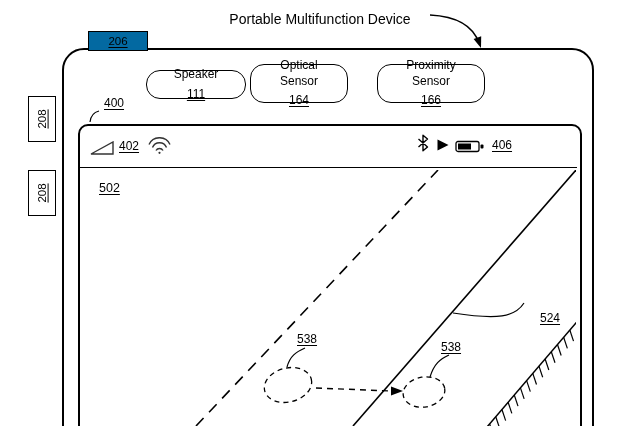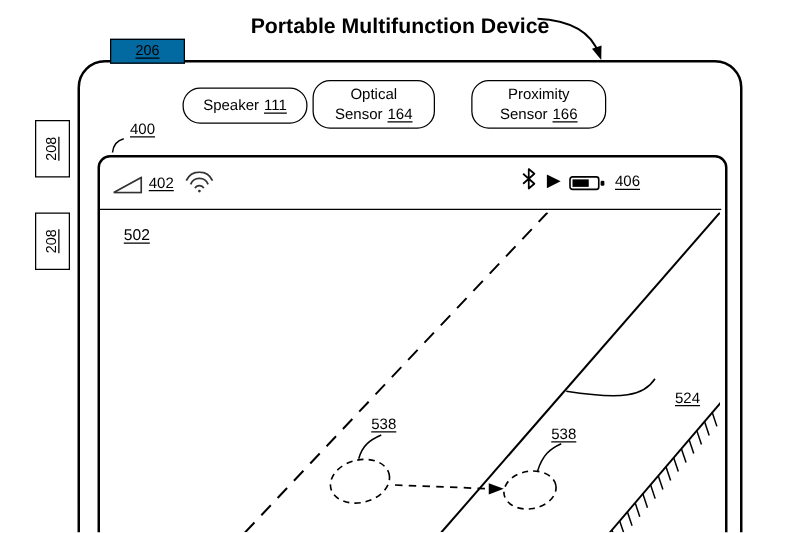--- a/index.html
+++ b/index.html
@@ -5,21 +5,21 @@
   html,body { margin:0; padding:0; background:#fff; }
   .canvas {
     position:relative; width:640px; height:426px; overflow:hidden;
     background:#ffffff; color:#000;
     font-family:"Liberation Sans", sans-serif;
   }
   .u { text-decoration:underline; text-underline-offset:2px; }
   .label { position:absolute; font-size:12px; white-space:nowrap; }
 
   .title-block { position:absolute; left:190px; top:11px; width:260px; text-align:center; line-height:1.15; }
-  .title-line  { font-size:17px; font-weight:bold; }
+  .title-line  { font-size:14px; font-weight:normal; }
   .title-ref   { font-size:13px; font-weight:bold; margin-top:1px; }
 
   .device {
     position:absolute; left:62px; top:48px; width:528px; height:400px;
     border:2.5px solid #000; border-radius:22px; background:#fff;
   }
   .screen {
     position:absolute; left:78px; top:124px; width:500px; height:330px;
     border:2px solid #000; border-radius:10px; background:#fff;
   }
@@ -36,24 +36,24 @@
     display:flex; align-items:center; justify-content:center;
   }
   .box208.a { top:96px; } .box208.b { top:170px; }
   .rot { transform:rotate(-90deg); font-size:11.5px; }
 
   .pill {
     position:absolute; border:1.5px solid #000; border-radius:14px; background:#fff;
     display:flex; flex-direction:column; align-items:center; justify-content:center;
     font-size:12px; line-height:1.3; text-align:center;
   }
-  .pill.speaker   { left:146px; top:70px; width:98px;  height:27px; flex-direction:row; gap:4px; }
+  .pill.speaker   { left:146px; top:70px; width:98px;  height:27px; flex-direction:column; gap:4px; }
   .pill.optical   { left:250px; top:64px; width:96px;  height:37px; }
   .pill.proximity { left:377px; top:64px; width:106px; height:37px; }
-  .row { display:inline-flex; gap:4px; }
+  .row { display:inline-flex; gap:4px;flex-direction:column; }
 
   .l400  { left:88px;  top:96px;margin-left:16px; }
   .l402  { left:119px; top:139px; }
   .l406  { left:492px; top:138px; }
   .l502  { left:99px;  top:181px; font-size:12.5px; }
   .l524  { left:540px; top:287px;margin-top:24px; }
   .l538a { left:297px; top:332px; }
   .l538b { left:441px; top:340px; }
 
   .time-group { position:absolute; left:233px; top:133px; display:flex; align-items:baseline; gap:7px; }

